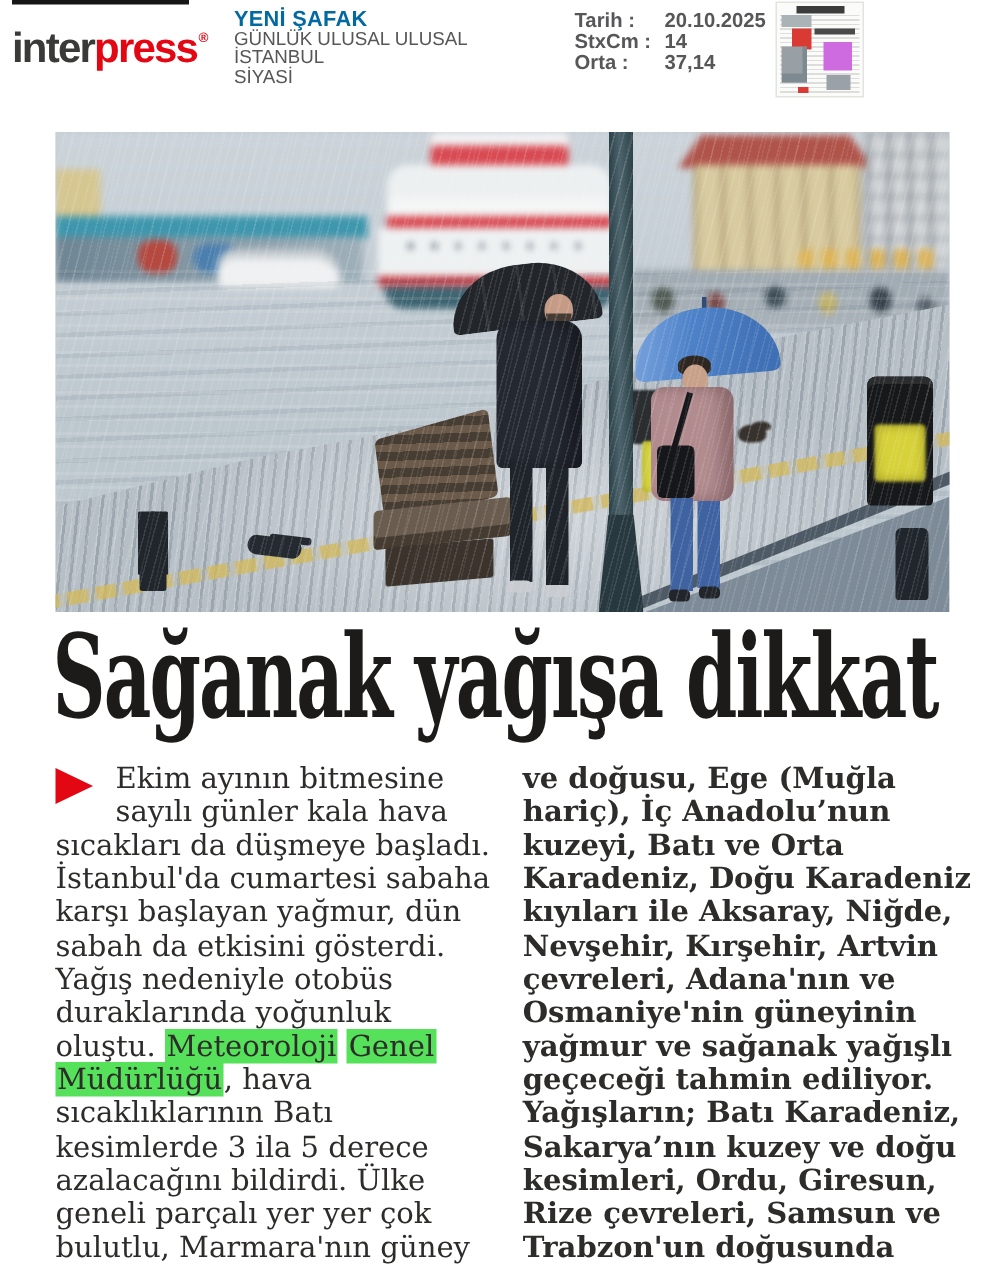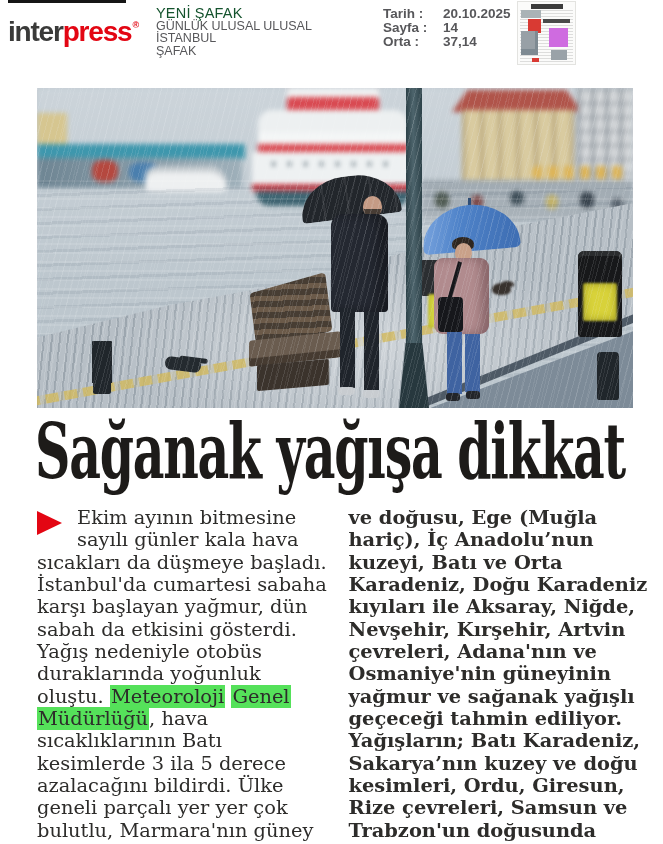--- a/index.html
+++ b/index.html
@@ -6,21 +6,21 @@
   .page{position:relative;width:663px;height:844px;background:#fff;overflow:hidden;
         font-family:"Liberation Sans",sans-serif;}
 
   
   .hdr{position:relative;height:88px;}
   .logo-bar{position:absolute;left:8px;top:0;width:118px;height:3px;background:#161616;}
   .logo{position:absolute;left:8px;top:18px;font-weight:bold;font-size:28px;letter-spacing:-1.2px;line-height:1;}
   .lg1{color:#3a3a39;} .lg2{color:#e30613;}
   .lgm{color:#e30613;font-size:9px;font-weight:bold;position:relative;top:-13px;left:1px;}
   .pub{position:absolute;left:156px;top:7px;line-height:12.6px;}
-  .pub-name{font-size:14.5px;font-weight:normal;color:#14532d;letter-spacing:.2px;}
+  .pub-name{font-size:14.5px;font-weight:bold;color:#0369a1;letter-spacing:.2px;}
   .pub-line{font-size:12.5px;color:#57575a;}
   .meta{position:absolute;left:383px;top:7px;font-size:13.5px;color:#57575a;line-height:14.2px;}
   .mrow{display:flex;font-weight:bold;}
   .mlabel{width:60px;}
   
   .thumb{position:absolute;left:518px;top:2px;width:57px;height:62px;background:#fbfbfa;
          box-shadow:0 0 0 1px #e3e3e0;}
   .thumb>div{position:absolute;}
   .t-texture{left:2px;top:8px;right:2px;bottom:2px;opacity:.55;
      background:repeating-linear-gradient(180deg,#c6c6c4 0 1px,transparent 1px 3px),
@@ -174,30 +174,30 @@
 <div class="page">
 
   <header class="hdr">
     <div class="logo-bar"></div>
     <div class="logo"><span class="lg1">inter</span><span class="lg2">press</span><span class="lgm">®</span></div>
 
     <div class="pub">
       <div class="pub-name">YENİ ŞAFAK</div>
       <div class="pub-line">GÜNLÜK ULUSAL ULUSAL</div>
       <div class="pub-line">İSTANBUL</div>
-      <div class="pub-line">ŞAFAK</div>
+      <div class="pub-line">SİYASİ</div>
     </div>
 
     <div class="meta">
       <div class="mrow">
         <span class="mlabel">Tarih :</span>
         <span class="mvalue">20.10.2025</span>
       </div>
       <div class="mrow">
-        <span class="mlabel">Sayfa :</span>
+        <span class="mlabel">StxCm :</span>
         <span class="mvalue">14</span>
       </div>
       <div class="mrow">
         <span class="mlabel">Orta :</span>
         <span class="mvalue">37,14</span>
       </div>
     </div>
 
     <div class="thumb">
       <div class="t-texture"></div>

